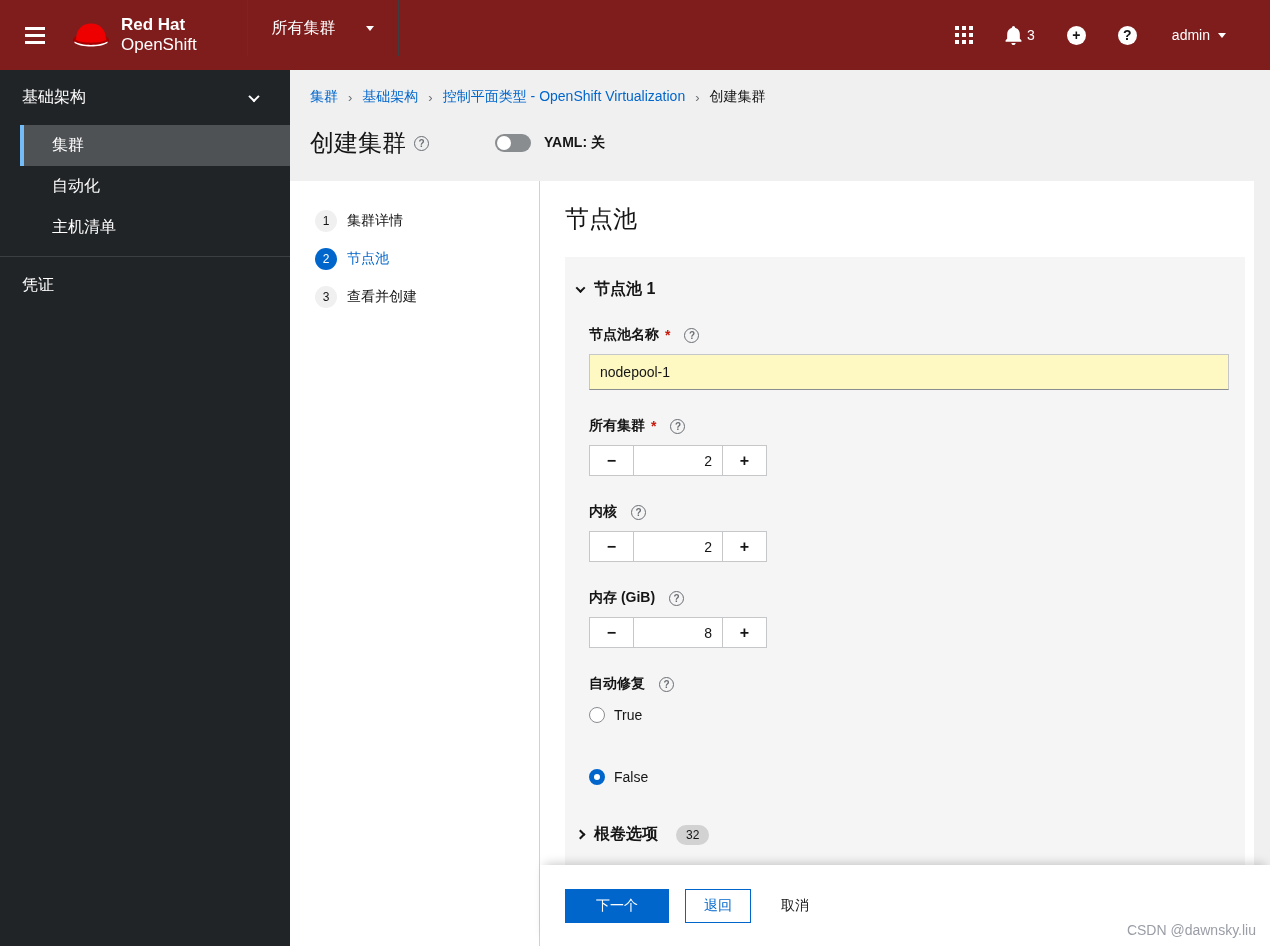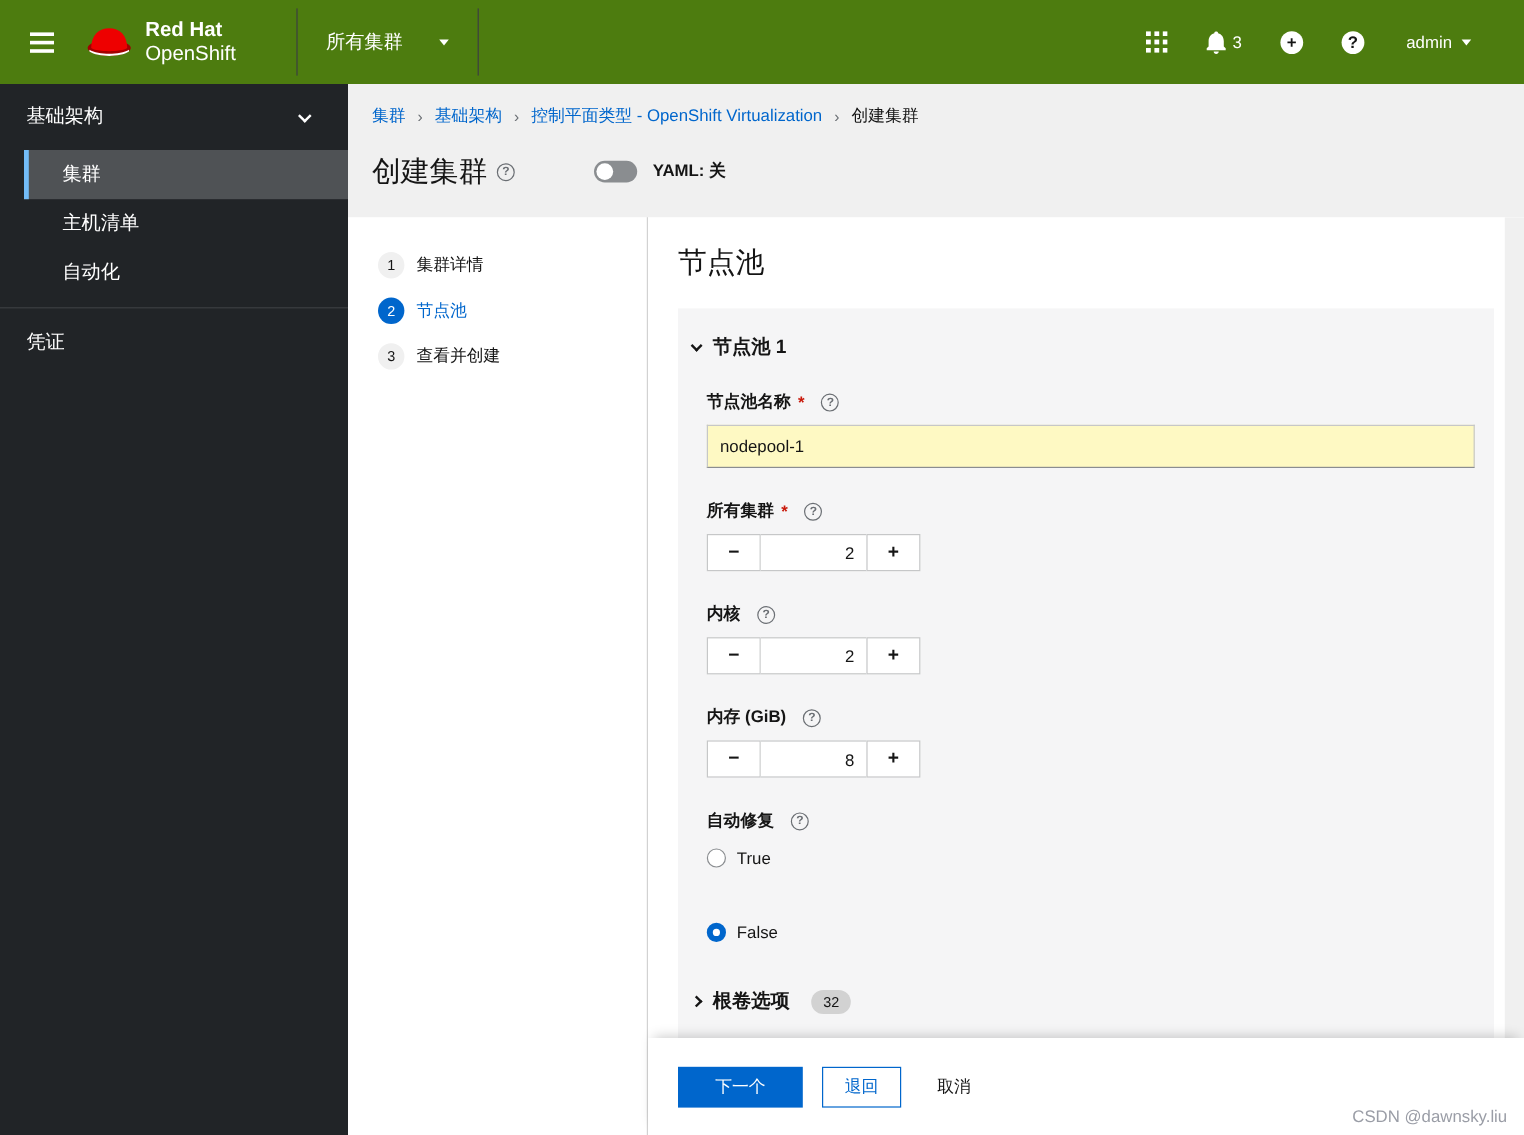--- a/index.html
+++ b/index.html
@@ -1,20 +1,20 @@
 <!DOCTYPE html>
 <html><head>
 <meta charset="utf-8">
 <style>
   * { margin:0; padding:0; box-sizing:border-box; }
   body { font-family:"Liberation Sans","DejaVu Sans",sans-serif; color:#151515; background:#fff; }
   .app { width:1270px; height:946px; display:flex; flex-direction:column; overflow:hidden; }
 
   
-  .masthead { flex:0 0 70px; background:#4d7c0f; color:#fff; display:flex; align-items:center; }
+  .masthead { flex:0 0 70px; background:#7f1d1d; color:#fff; display:flex; }
   .hamburger { width:70px; height:70px; background:none; border:none; display:flex; align-items:center; justify-content:center; cursor:pointer; }
   .hamb { display:flex; flex-direction:column; gap:4px; }
   .hamb span { display:block; width:20px; height:3px; background:#fff; }
   .brand { display:flex; align-items:center; gap:9px; padding-right:50px; }
   .brand-text { font-size:17px; line-height:1.15; color:#fff; }
   .brand-text .l1 { font-weight:700; }
   .cluster-switcher { height:56px; display:flex; align-items:center; gap:30px; padding:0 24px; border-left:1px solid #3c3f42; border-right:1px solid #3c3f42; font-size:16px; cursor:pointer; }
   .caret-down { width:0; height:0; border-left:4px solid transparent; border-right:4px solid transparent; border-top:5px solid #fff; display:inline-block; }
   .masthead-right { margin-left:auto; display:flex; align-items:center; gap:32px; padding-right:44px; }
   .icon-btn { background:none; border:none; cursor:pointer; display:flex; align-items:center; gap:5px; color:#fff; font-size:14px; font-family:inherit; padding:0; }
@@ -157,24 +157,24 @@
 
     <nav class="sidenav">
       <div class="nav-group-header">
         <span>基础架构</span>
         <span class="chev down"></span>
       </div>
       <div class="nav-item current">
         <span>集群</span>
       </div>
       <div class="nav-item">
+        <span>自动化</span>
+      </div>
+      <div class="nav-item">
         <span>主机清单</span>
-      </div>
-      <div class="nav-item">
-        <span>自动化</span>
       </div>
       <div class="nav-divider"></div>
       <div class="nav-group-header single">
         <span>凭证</span>
       </div>
     </nav>
 
     <main class="main">
       <div class="page-header">
         <nav class="breadcrumb">

